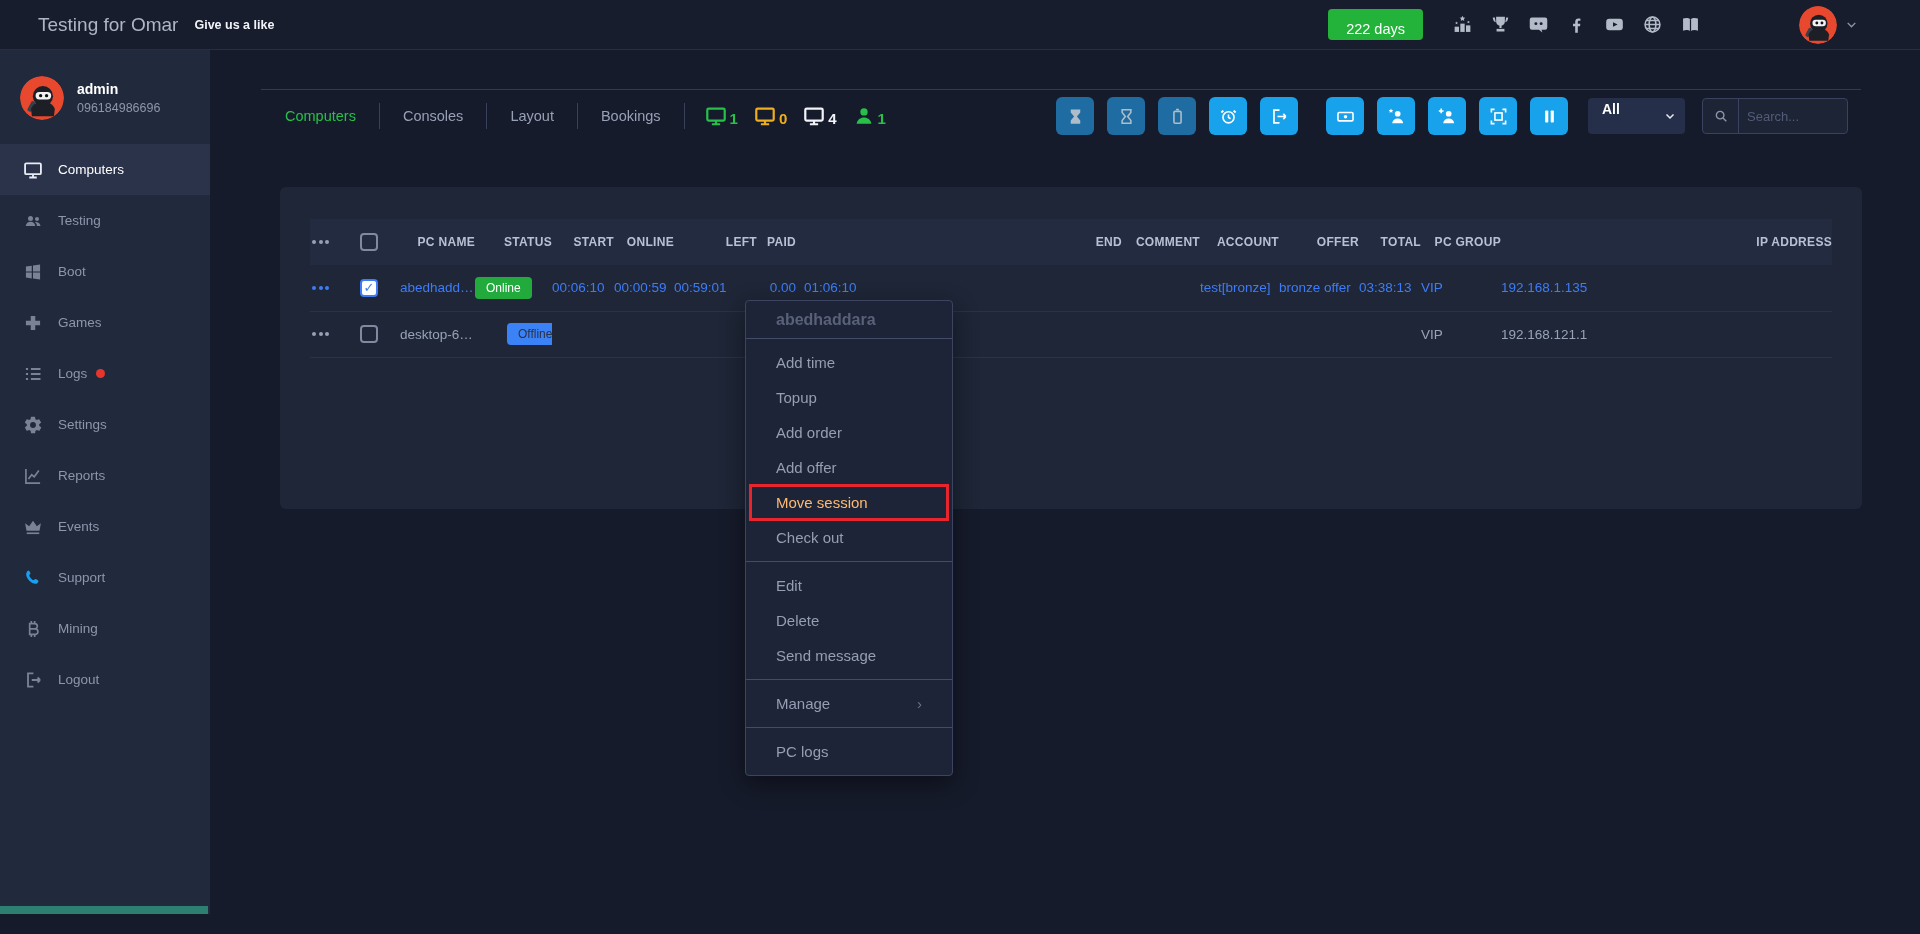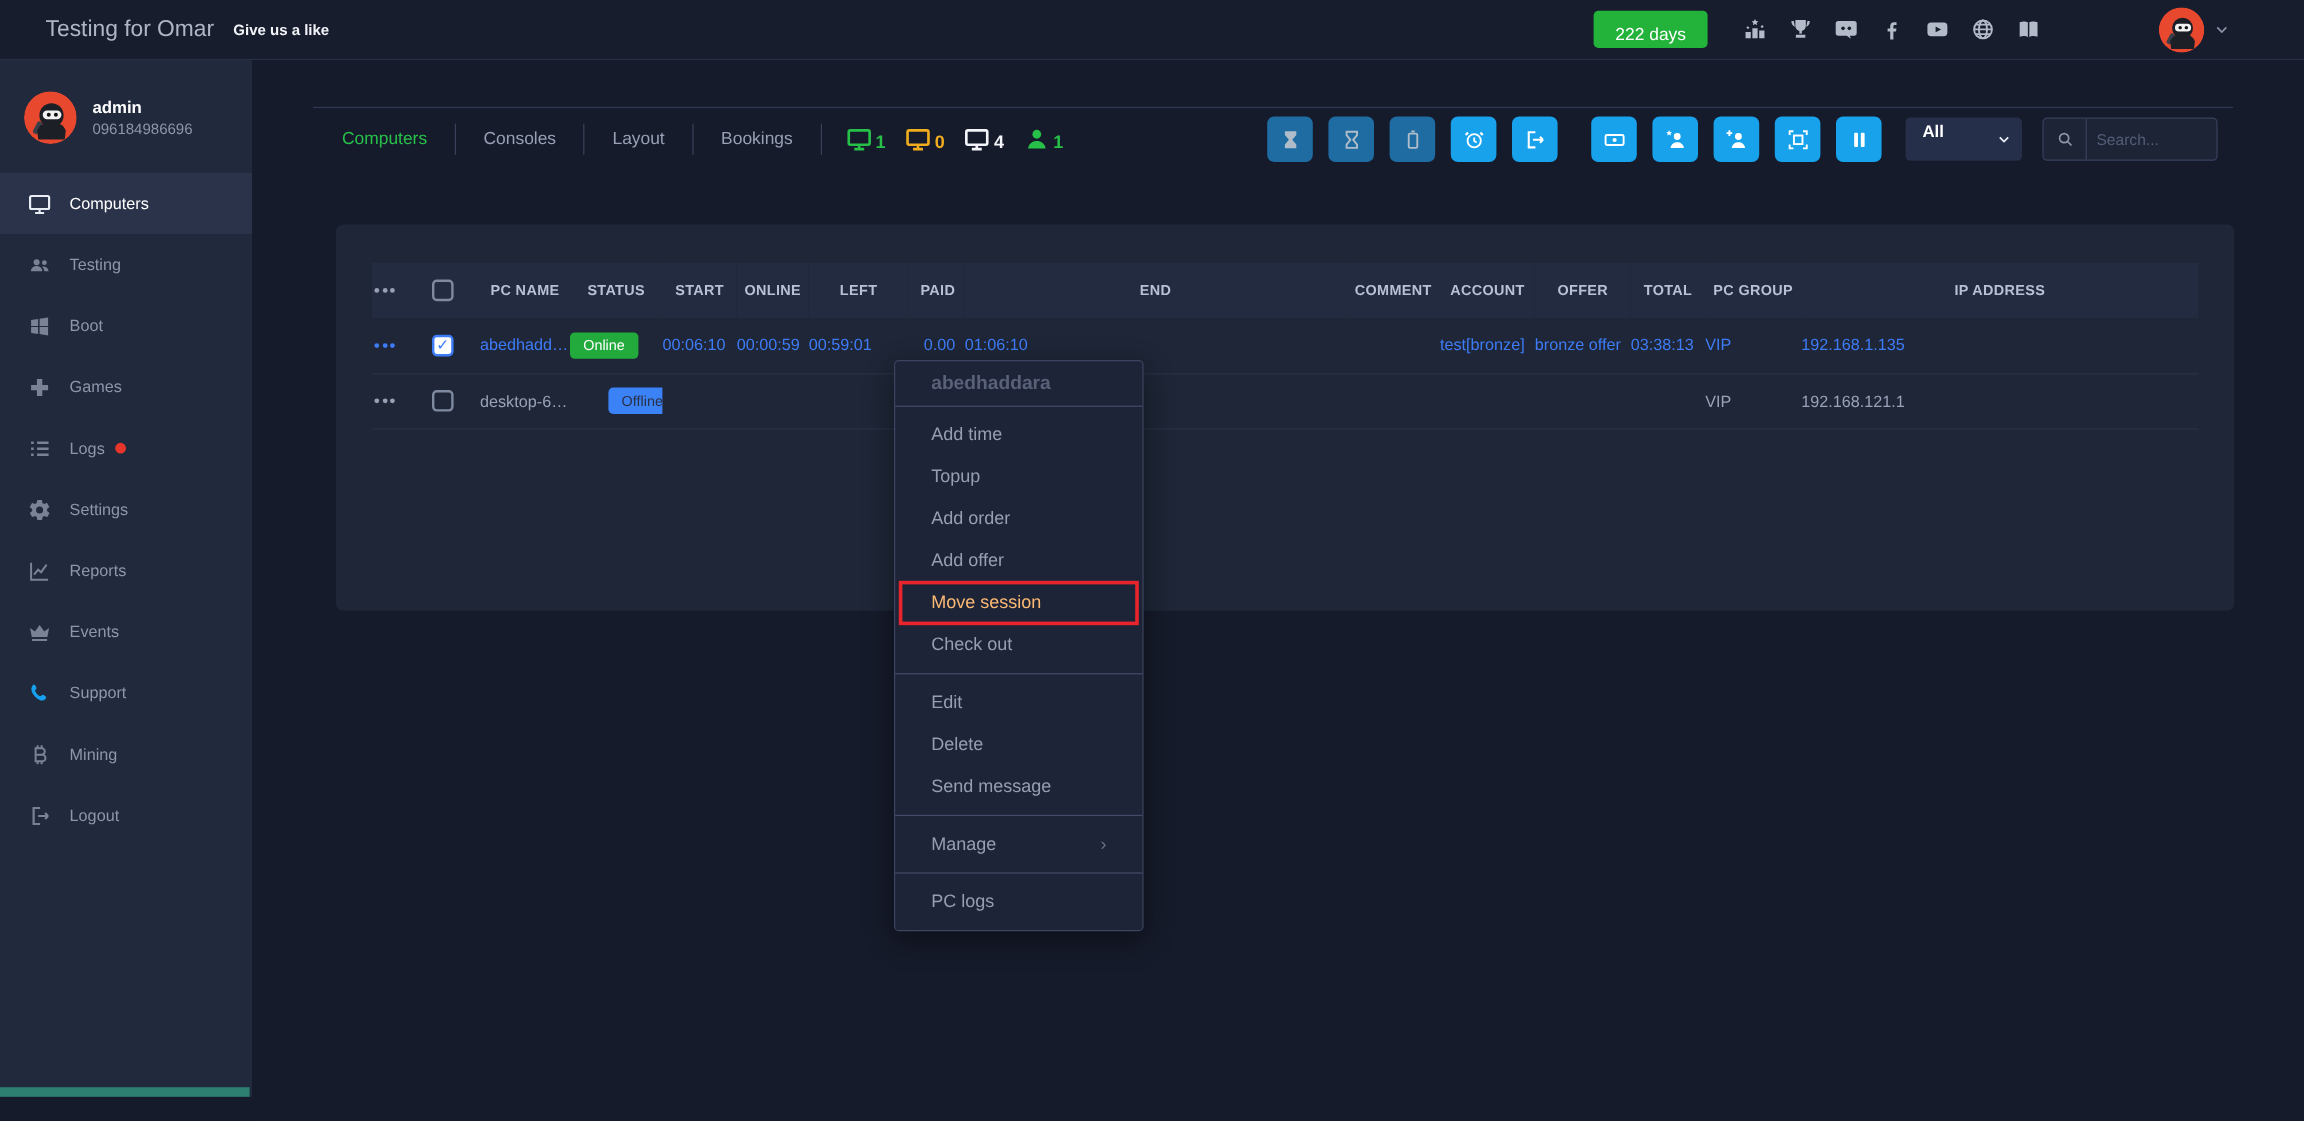--- a/index.html
+++ b/index.html
@@ -77,21 +77,21 @@
   .searchbox .sic { width:36px; height:100%; display:flex; align-items:center; justify-content:center;
     border-right:1px solid #39425e; color:#8d95a8; flex:none; }
   .searchbox input { flex:1; min-width:0; background:transparent; border:none; outline:none;
     color:#cfd6e6; font-size:13px; font-family:inherit; padding:0 8px; }
   .searchbox input::placeholder { color:#525c78; }
 
   
   .panel { margin:45px 58px 0 70px; height:322px; background:#1e2637; border-radius:6px; padding:32px 30px 0 30px; }
   table { width:100%; border-collapse:collapse; table-layout:fixed; }
   thead tr { background:#232b40; }
-  th { color:#b8c0d4; font-size:12px; letter-spacing:.3px; text-align:center; height:46px;
+  th { color:#b8c0d4; font-size:12px; letter-spacing:.3px; text-align:right; height:46px;
     font-weight:bold; white-space:nowrap; }
   td { height:46px; font-size:13.5px; white-space:nowrap; overflow:hidden; text-overflow:ellipsis; }
   tbody tr { border-bottom:1px solid #2a3248; }
   .t-blue { color:#3e7cf7; }
   .t-gray { color:#99a2b8; }
   .ralign { text-align:right; padding-right:8px; }
   .dots { display:flex; gap:2.5px; cursor:pointer; padding-left:2px; }
   .dots i { width:4px; height:4px; border-radius:50%; background:#98a0b5; }
   .dots.blue i { background:#3e7cf7; }
   .cbox { width:18px; height:18px; border:2px solid #7f8aa0; border-radius:4px; background:transparent;

